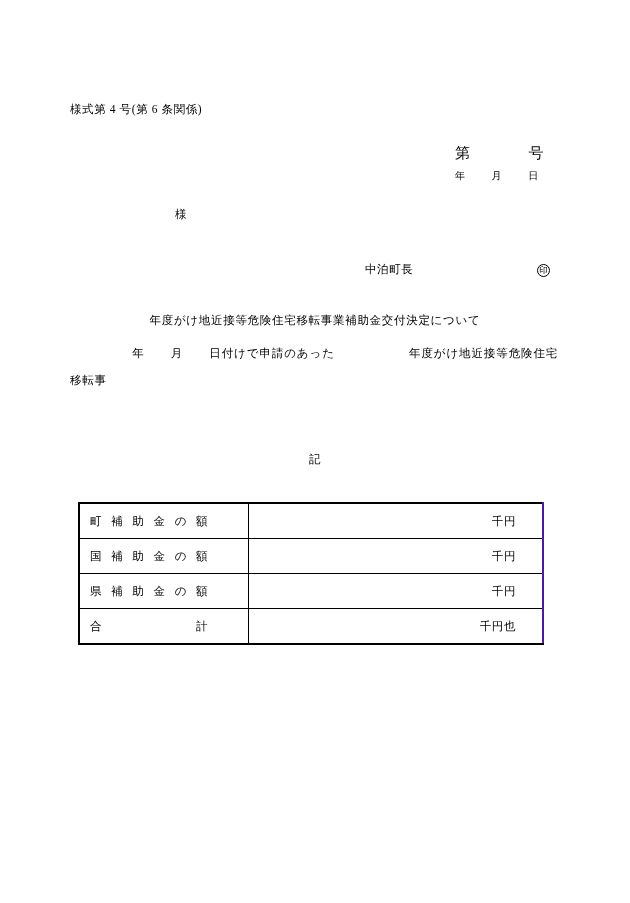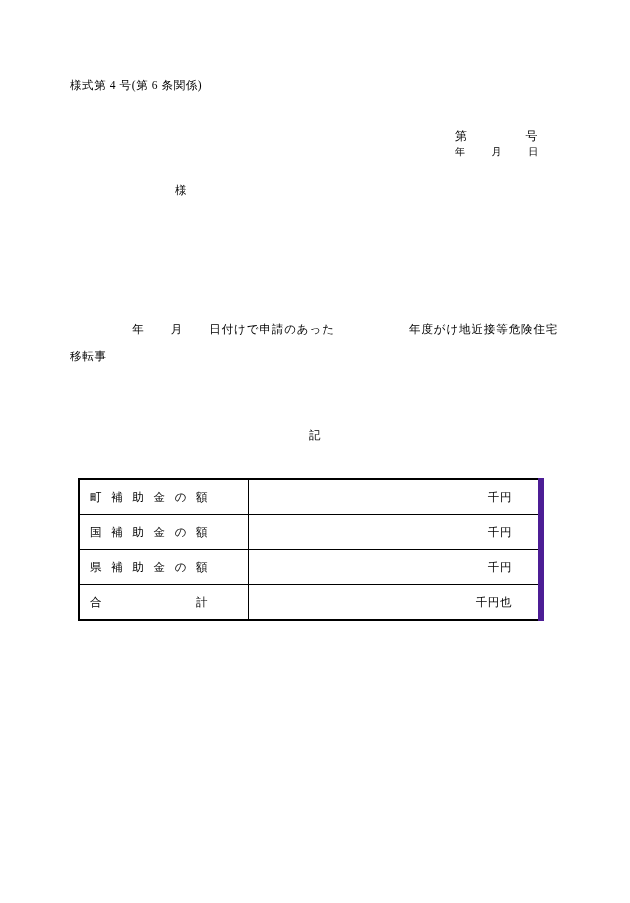--- a/index.html
+++ b/index.html
@@ -12,36 +12,37 @@
     height: 903px;
     position: relative;
     font-family: "Liberation Serif", "DejaVu Serif", serif;
     color: #000000;
     overflow: hidden;
   }
   .page {
     position: absolute;
     inset: 0;
     background: #ffffff;
+    margin-top: 24px;
   }
 
   .form-no {
     position: absolute;
     left: 70px;
     top: 78px;
     font-size: 11.5px;
     letter-spacing: 0.6px;
     white-space: nowrap;
   }
 
   .doc-number {
     position: absolute;
     left: 455px;
-    top: 128px;
-    font-size: 12px;
+    top: 120px;
+    font-size: 15px;
     letter-spacing: 0.6px;
     white-space: nowrap;
   }
   .doc-number .gap-wide { display: inline-block; width: 58px; }
 
   .doc-date {
     position: absolute;
     left: 455px;
     top: 145px;
     font-size: 10px;
@@ -147,40 +148,45 @@
     padding-right: 26px;
     letter-spacing: 0.6px;
   }
   table.amount-table tr.total td {
     border-bottom: 2px solid #000000;
   }
   table.amount-table tr.first td {
     border-top: 2px solid #000000;
   }
   table.amount-table td.left-edge { border-left: 2px solid #000000; }
-  table.amount-table td.right-edge { border-right: 6px solid #4c1d95; }
+  table.amount-table td.right-edge { border-right: 2px solid #4c1d95; }
 </style>
 </head>
 <body>
 
 <div class="page">
 
   <div class="form-no">様式第 4 号(第 6 条関係)</div>
 
   <div class="doc-number">
     <span>第</span><span class="gap-wide"></span><span>号</span>
   </div>
 
   <div class="doc-date">
     <span>年</span><span class="gap-mid"></span><span>月</span><span class="gap-mid"></span><span>日</span>
   </div>
 
   <div class="addressee">様</div>
 
-
+  <div class="issuer-row">
+    <span>中泊町長</span>
+    <span class="seal">印</span>
+  </div>
+
+  <div class="doc-title">年度がけ地近接等危険住宅移転事業補助金交付決定について</div>
 
   <div class="body-text">
     <span class="indent"></span><span>年</span><span class="blank-sm"></span><span>月</span><span class="blank-sm"></span><span>日付けで申請のあった</span><span class="blank-lg"></span><span>年度がけ地近接等危険住宅移転事</span><br>
   </div>
 
   <div class="ki-mark">記</div>
 
   <table class="amount-table">
     <tbody>
         <tr class="first">

